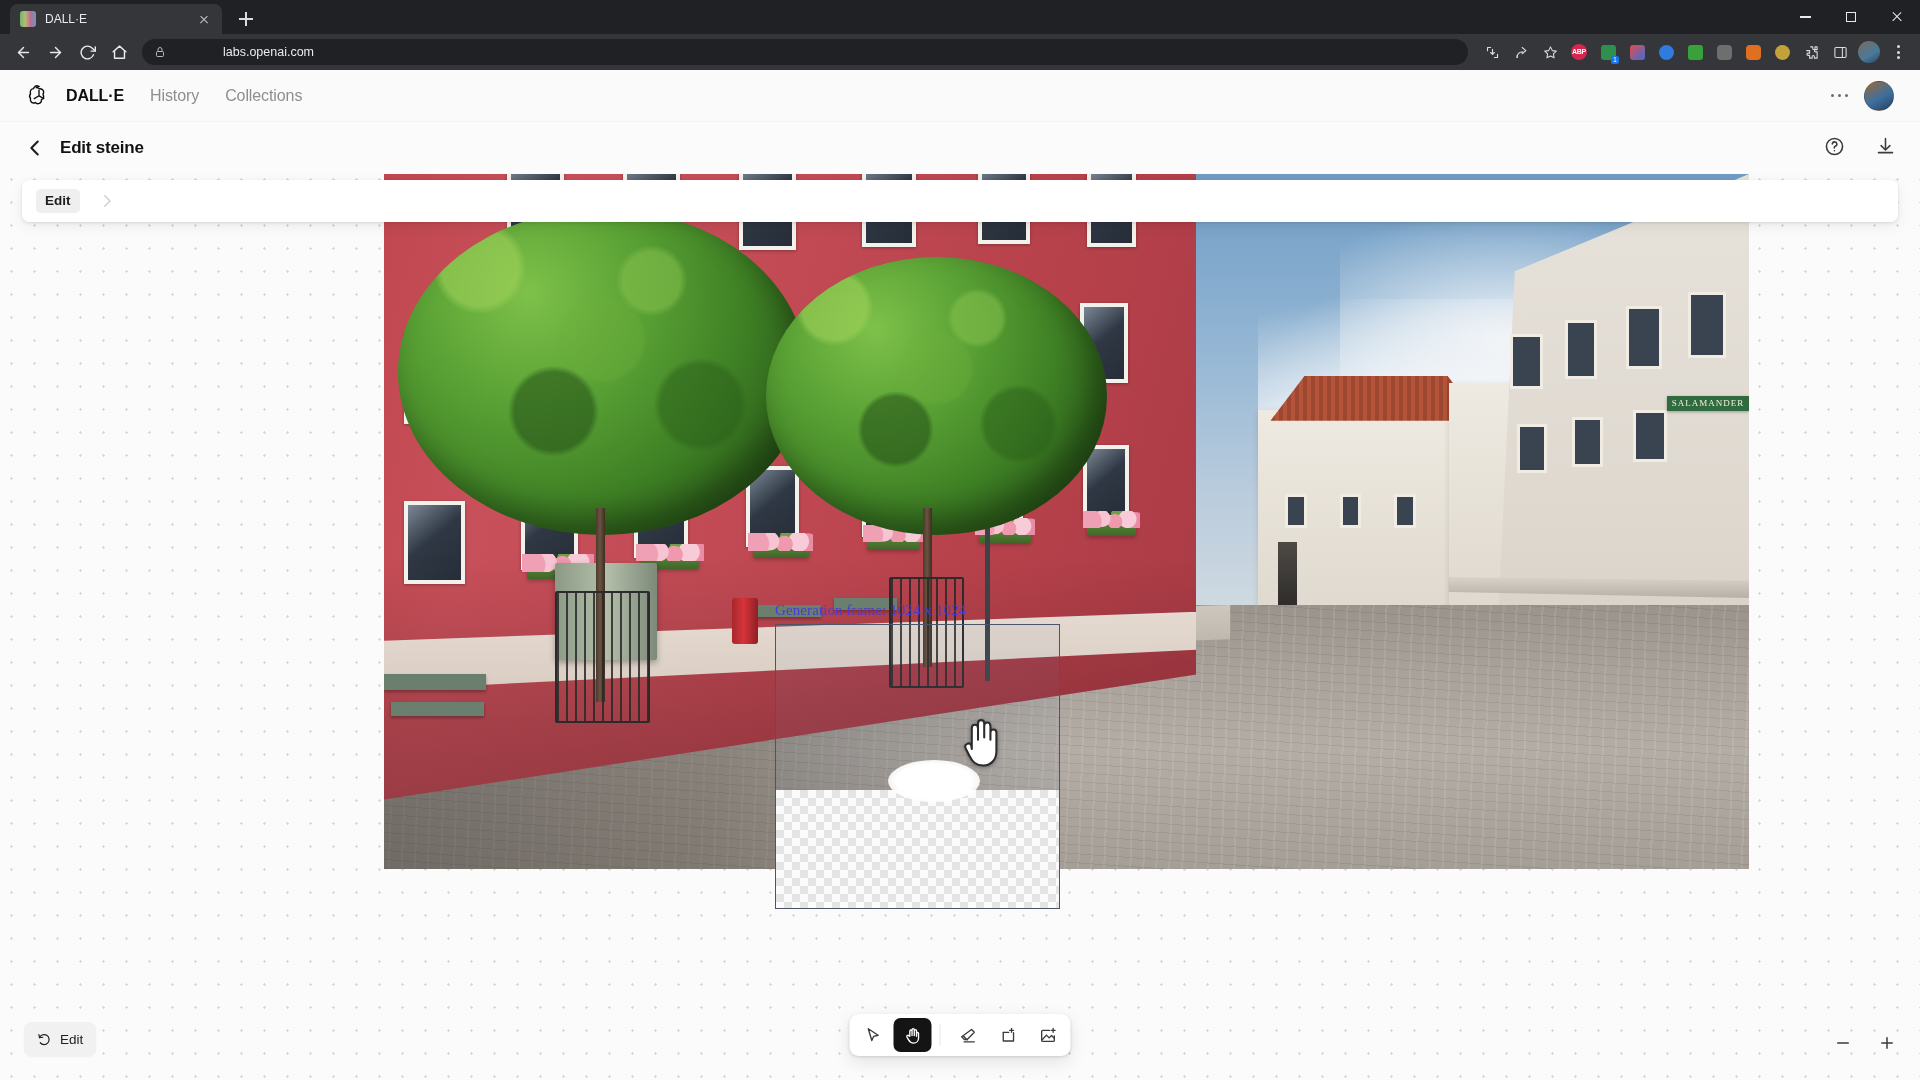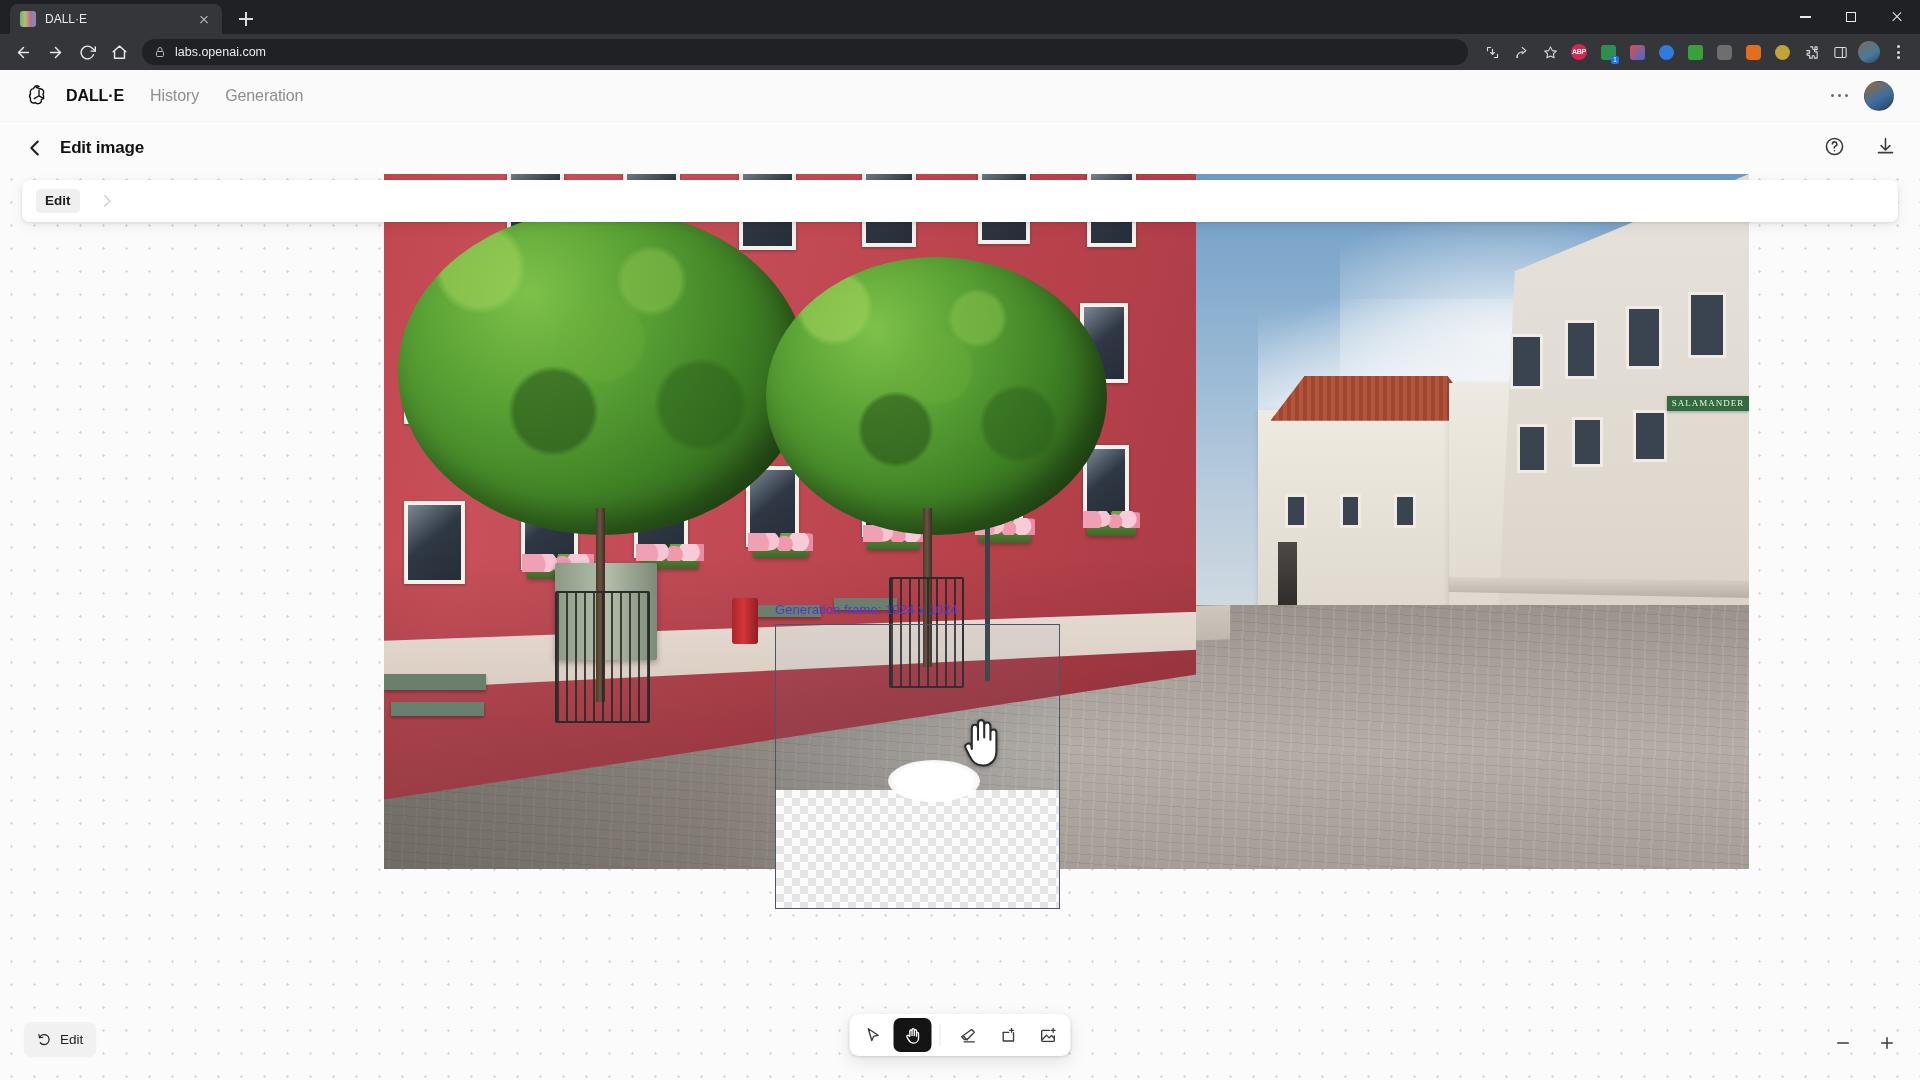--- a/index.html
+++ b/index.html
@@ -77,21 +77,21 @@
   }
   .navbtn svg { display: block; }
 
   .omnibox {
     flex: 1; height: 26px; background: #202124; border-radius: 13px;
     display: flex; align-items: center; gap: 9px; padding: 0 12px;
     margin: 0 8px 0 6px; min-width: 0;
   }
   .omnibox .urltext {
     font-size: 12.5px; color: #e8eaed; white-space: nowrap;
-    overflow: hidden; text-overflow: ellipsis;
+    overflow: hidden; text-overflow: ellipsis; margin-left: 48px;
   }
   .tb-icons { display: flex; align-items: center; gap: 1px; }
   .tbi {
     width: 28px; height: 28px; display: flex; align-items: center; justify-content: center;
     color: #dadce0; position: relative;
   }
   .ext-abp {
     width: 16px; height: 16px; border-radius: 50%; background: #d6254e;
     color: #fff; font-size: 7px; font-weight: bold; line-height: 16px;
     text-align: center; letter-spacing: -.2px;
@@ -308,22 +308,22 @@
   .stand-dark {
     position: absolute; background: linear-gradient(to bottom,#4d4a46,#2f2d2a);
   }
 
   
   .genframe {
     position: absolute; border: 1.5px solid #4a5568;
     background: rgba(120,140,190,0.07);
   }
   .genframe-label {
-    position: absolute; font-size: 13px; color: #4b3bd4;
-    white-space: nowrap; letter-spacing: .1px;
+    position: absolute; font-size: 15px; color: #4b3bd4;
+    white-space: nowrap; letter-spacing: .1px; font-family: Liberation Serif, serif;
   }
   .transparent-region {
     position: absolute;
     background-image:
       linear-gradient(45deg, #e4e4e4 25%, transparent 25%, transparent 75%, #e4e4e4 75%),
       linear-gradient(45deg, #e4e4e4 25%, #fbfbfb 25%, #fbfbfb 75%, #e4e4e4 75%);
     background-size: 16px 16px;
     background-position: 0 0, 8px 8px;
   }
   .white-blob {
@@ -526,21 +526,21 @@
 
     <div class="app-header">
       <div class="brand-logo">
         <svg viewBox="0 0 24 24" width="26" height="26" fill="none" stroke="#0d0d0d" stroke-width="1.25">
           <path d="M12 3.2c-1.6-.95-3.6-.5-4.6 1-0.2.3-.35.65-.45 1-1.7.25-3 1.7-3 3.45 0 .45.1.9.25 1.3-1.1 1.3-1.1 3.2 0 4.5-.25.75-.2 1.6.15 2.3.85 1.5 2.7 2.05 4.2 1.3.75.85 1.9 1.25 3 1 1.7-.35 2.85-1.9 2.7-3.6 1.55-.7 2.35-2.45 1.85-4.1-.1-.35-.25-.7-.45-1 .95-1.45.6-3.4-.8-4.45-.75-.55-1.7-.75-2.6-.55-.6-.7-1.45-1.1-2.35-1.1-.3 0-.6.05-.9.15z"></path>
           <path d="M12 6.2v5.6l4.8 2.8M12 11.8l-4.8 2.8M12 11.8V6.2"></path>
         </svg>
       </div>
       <div class="nav-link active">DALL·E</div>
       <div class="nav-link">History</div>
-      <div class="nav-link">Generation</div>
+      <div class="nav-link">Collections</div>
       <div class="hdr-right">
         <div class="hdr-dots">
             <span></span>
             <span></span>
             <span></span>
           </div>
         <div class="avatar-user"></div>
       </div>
     </div>
 
@@ -649,21 +649,21 @@
         </svg>
       </div>
     </div>
 
     <div class="editbar">
       <div class="back-chevron">
         <svg viewBox="0 0 24 24" width="22" height="22" fill="none" stroke="currentColor" stroke-width="2.2" stroke-linecap="round" stroke-linejoin="round">
             <polyline points="15 5 8 12 15 19"></polyline>
           </svg>
       </div>
-      <div class="editbar-title">Edit image</div>
+      <div class="editbar-title">Edit steine</div>
       <div class="editbar-right">
         <div>
           <svg viewBox="0 0 24 24" width="21" height="21" fill="none" stroke="currentColor" stroke-width="1.8" stroke-linecap="round">
               <circle cx="12" cy="12" r="9.2"></circle>
               <path d="M9.5 9.2a2.6 2.6 0 1 1 3.3 2.6c-.7.25-1 .8-1 1.6v.4"></path>
               <circle cx="11.9" cy="16.8" r="0.9" fill="currentColor" stroke="none"></circle>
             </svg>
         </div>
         <div>
           <svg viewBox="0 0 24 24" width="21" height="21" fill="none" stroke="currentColor" stroke-width="1.8" stroke-linecap="round" stroke-linejoin="round">

